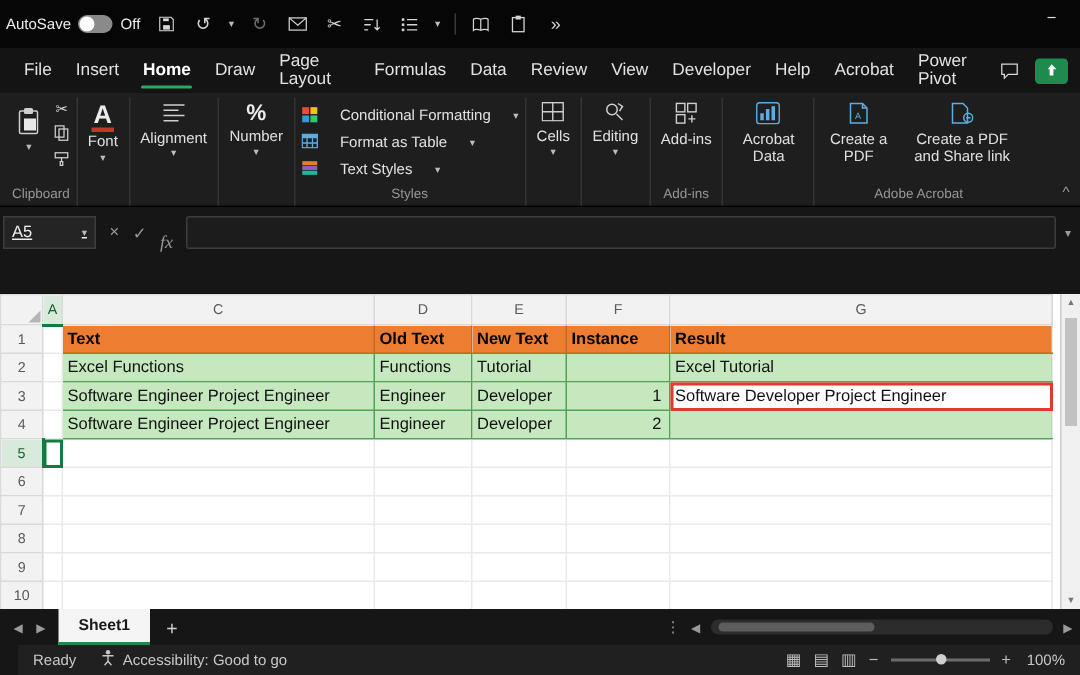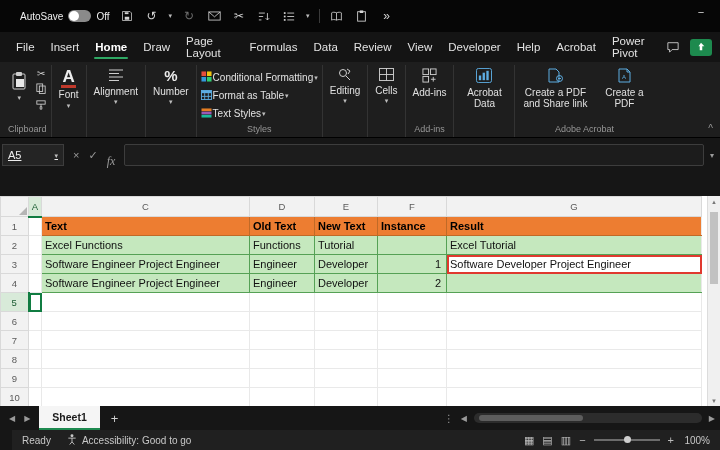--- a/index.html
+++ b/index.html
@@ -1,21 +1,21 @@
 <!DOCTYPE html>
 <html><head>
 <meta charset="utf-8">
 <style>
   html,body{margin:0;padding:0;background:#000;}
   .app{position:relative;width:720px;height:450px;overflow:hidden;background:#161616;
        font-family:"Liberation Sans",sans-serif;-webkit-font-smoothing:antialiased;}
 
   
   .titlebar{position:absolute;top:0;left:0;right:0;height:32px;background:#060606;
-            display:flex;align-items:center;gap:9px;padding-left:20px;box-sizing:border-box;color:#ddd;}
+            display:flex;align-items:center;gap:9px;padding-left:4px;box-sizing:border-box;color:#ddd;}
   .autosave{display:flex;align-items:center;gap:5px;font-size:10px;color:#eee;}
   .toggle{width:23px;height:12px;border-radius:6px;background:#8a8a8a;position:relative;}
   .toggle .knob{position:absolute;left:1px;top:1px;width:10px;height:10px;border-radius:50%;background:#fff;}
   .tb-ic{display:flex;align-items:center;justify-content:center;width:16px;height:16px;
          font-size:12px;color:#d6d6d6;line-height:1;}
   .tb-ic.dim{color:#6d6d6d;}
   .tb-sep{width:1px;height:14px;background:#3a3a3a;}
   .tb-chev{font-size:7px;color:#bbb;}
   .tb-right{margin-left:auto;display:flex;align-items:center;gap:10px;flex-direction:column;}
   .searchbox{display:flex;align-items:center;gap:5px;font-size:10.5px;color:#ddd;}
@@ -41,21 +41,21 @@
   .rgroup{display:flex;flex-direction:column;align-items:center;padding:0 4px;box-sizing:border-box;}
   .rgroup + .rgroup{border-left:1px solid #333;}
   .rgroup-label{margin-top:auto;font-size:9px;color:#979797;padding:1px 0 3px;white-space:nowrap;}
   .rbtn-lg{display:flex;flex-direction:column;align-items:center;gap:1px;font-size:10px;
            color:#e0e0e0;padding:3px 3px 0;text-align:center;line-height:1.15;}
   .chev{font-size:7px;color:#bdbdbd;line-height:1;}
   .clip-row{display:flex;gap:6px;align-items:flex-start;padding-top:3px;}
   .clip-col{display:flex;flex-direction:column;gap:4px;align-items:center;padding-top:1px;}
   .mini-ic{font-size:10px;color:#d2d2d2;line-height:1;}
   .styles-col{display:flex;flex-direction:column;align-items:flex-start;gap:1px;padding-top:4px;}
-  .style-row{display:flex;align-items:center;gap:1px;font-size:10px;color:#e2e2e2;height:17px;white-space:nowrap;}
+  .style-row{display:flex;align-items:center;gap:15px;font-size:10px;color:#e2e2e2;height:17px;white-space:nowrap;}
   .bigA{font-size:17px;font-weight:bold;color:#ececec;line-height:1;border-bottom:3px solid #c0392b;padding:0 1px;}
   .pct{font-size:15px;font-weight:bold;color:#ececec;line-height:1.1;}
   .mlabel{max-width:52px;}
   .ribbon-collapse{position:absolute;right:7px;bottom:3px;color:#9a9a9a;font-size:10px;}
 
   
   .formula-band{position:absolute;top:138px;left:0;right:0;height:58px;background:#161616;}
   .fbar{display:flex;align-items:center;height:26px;margin-top:4px;padding-left:2px;}
   .namebox{width:62px;height:22px;background:#242424;border:1px solid #3d3d3d;box-sizing:border-box;
            color:#eee;font-size:11px;display:flex;align-items:center;justify-content:space-between;padding:0 5px;text-decoration:underline;}
@@ -315,40 +315,40 @@
           <span>Text Styles</span>
           <span class="chev">▾</span>
         </div>
       </div>
       <span class="rgroup-label">Styles</span>
     </div>
 
     <div class="rgroup">
       <div class="rbtn-lg">
         <span>
+          <svg width="15" height="13" viewBox="0 0 16 14">
+              <rect x="0.5" y="0.5" width="15" height="13" fill="none" stroke="#cfcfcf"></rect>
+              <path d="M8 0.5v13M0.5 7h15" stroke="#cfcfcf"></path>
+            </svg>
+        </span>
+        <span class="mlabel">Cells</span>
+        <span class="chev">▾</span>
+      </div>
+    </div>
+
+    <div class="rgroup">
+      <div class="rbtn-lg">
+        <span>
           <svg width="14" height="13" viewBox="0 0 14 13">
               <circle cx="5" cy="5" r="3.5" fill="none" stroke="#cfcfcf"></circle>
               <path d="M8 8l4 4" stroke="#cfcfcf"></path>
               <path d="M9 1l3 2-2 3" fill="none" stroke="#cfcfcf"></path>
             </svg>
         </span>
         <span class="mlabel">Editing</span>
-        <span class="chev">▾</span>
-      </div>
-    </div>
-
-    <div class="rgroup">
-      <div class="rbtn-lg">
-        <span>
-          <svg width="15" height="13" viewBox="0 0 16 14">
-              <rect x="0.5" y="0.5" width="15" height="13" fill="none" stroke="#cfcfcf"></rect>
-              <path d="M8 0.5v13M0.5 7h15" stroke="#cfcfcf"></path>
-            </svg>
-        </span>
-        <span class="mlabel">Cells</span>
         <span class="chev">▾</span>
       </div>
     </div>
 
     <div class="rgroup">
       <div class="rbtn-lg">
         <span>
           <svg width="15" height="15" viewBox="0 0 16 16">
               <rect x="1" y="1" width="6" height="6" fill="none" stroke="#cfcfcf"></rect>
               <rect x="9" y="1" width="6" height="6" fill="none" stroke="#cfcfcf"></rect>
@@ -370,39 +370,39 @@
               <rect x="7" y="5" width="2.5" height="8" fill="#5dade2"></rect>
               <rect x="11" y="3" width="2.5" height="10" fill="#5dade2"></rect>
             </svg>
         </span>
         <span>Acrobat Data</span>
       </div>
     </div>
 
     <div class="rgroup">
       <div style="display:flex;gap:8px;">
+        <div class="rbtn-lg" style="width:44px;">
+          <span>
+            <svg width="13" height="15" viewBox="0 0 13 15">
+                <path d="M1 1h8l3 3v10H1z" fill="none" stroke="#5dade2"></path>
+                <path d="M9 1v3h3" fill="none" stroke="#5dade2"></path>
+                <text x="4" y="11" font-size="6" fill="#5dade2">A</text>
+              </svg>
+          </span>
+          <span>Create a PDF</span>
+        </div>
         <div class="rbtn-lg" style="width:66px;">
           <span>
             <svg width="15" height="15" viewBox="0 0 15 15">
                 <path d="M1 1h7l3 3v10H1z" fill="none" stroke="#5dade2"></path>
                 <circle cx="11.5" cy="10.5" r="3" fill="none" stroke="#5dade2"></circle>
                 <path d="M10 10.5h3" stroke="#5dade2"></path>
               </svg>
           </span>
           <span>Create a PDF and Share link</span>
-        </div>
-        <div class="rbtn-lg" style="width:44px;">
-          <span>
-            <svg width="13" height="15" viewBox="0 0 13 15">
-                <path d="M1 1h8l3 3v10H1z" fill="none" stroke="#5dade2"></path>
-                <path d="M9 1v3h3" fill="none" stroke="#5dade2"></path>
-                <text x="4" y="11" font-size="6" fill="#5dade2">A</text>
-              </svg>
-          </span>
-          <span>Create a PDF</span>
         </div>
       </div>
       <span class="rgroup-label">Adobe Acrobat</span>
     </div>
 
     <span class="ribbon-collapse">^</span>
   </div>
 
   <div class="formula-band">
     <div class="fbar">

